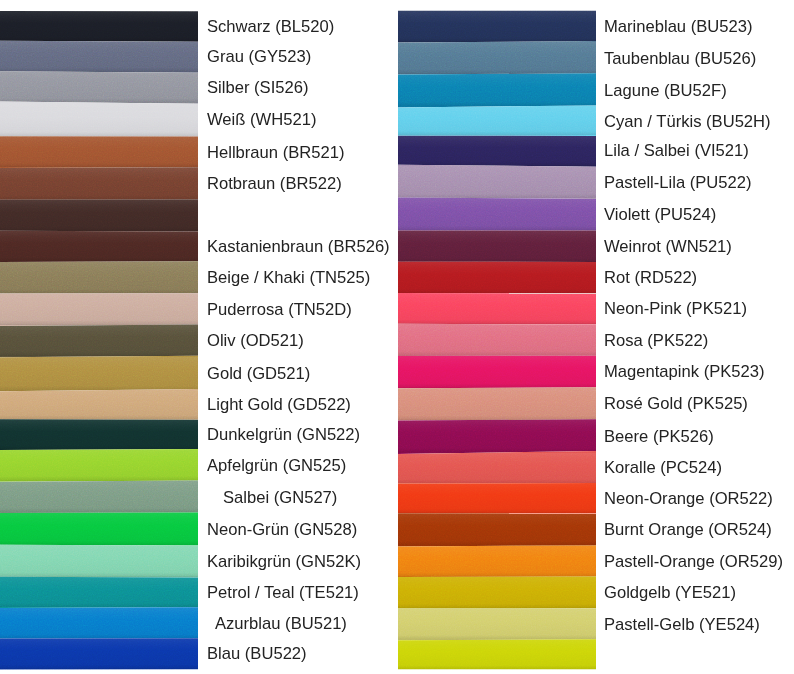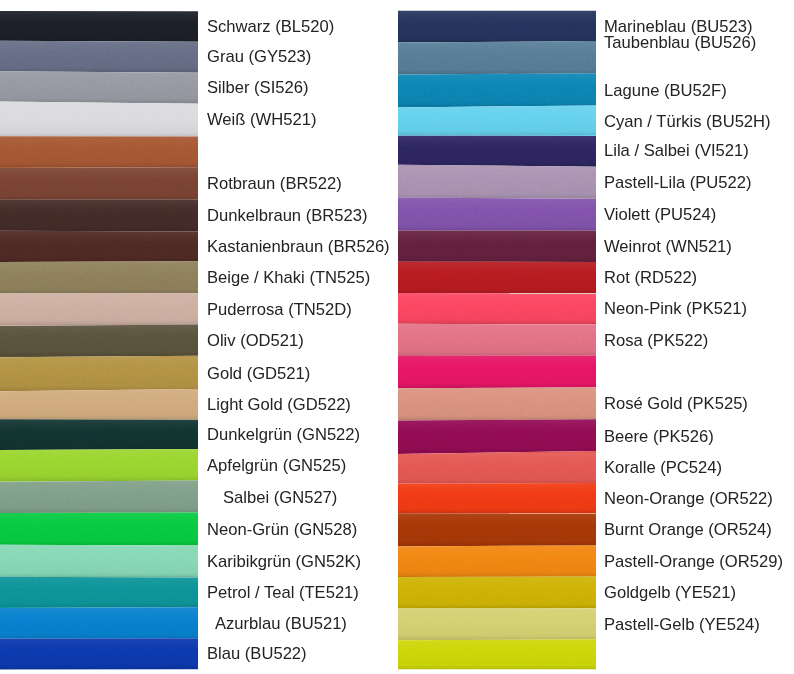--- a/index.html
+++ b/index.html
@@ -127,47 +127,48 @@
     <div class="band-tint" style="clip-path:polygon(0px 640.2px, 198px 639.2px, 198px 669.2px, 0px 669.2px);background-size:100% 29.50px;background-position:0px 639.70px"></div>
     <svg class="grain" xmlns="http://www.w3.org/2000/svg">
       <rect width="100%" height="100%" filter="url(#grain-noise)"></rect>
     </svg>
   </div>
   <div class="label-layer">
   <div class="label" style="left:207px;top:18.80px">Schwarz (BL520)</div>
   <div class="label" style="left:207px;top:49.25px">Grau (GY523)</div>
   <div class="label" style="left:207px;top:79.90px">Silber (SI526)</div>
   <div class="label" style="left:207px;top:112.10px">Weiß (WH521)</div>
+  <div class="label" style="left:207px;top:144.62px">Hellbraun (BR521)</div>
   <div class="label" style="left:207px;top:176.22px">Rotbraun (BR522)</div>
-  <div class="label" style="left:207px;top:207.95px">Dunkelbraun (BR523)</div>
   <div class="label" style="left:207px;top:238.97px">Kastanienbraun (BR526)</div>
   <div class="label" style="left:207px;top:270.12px">Beige / Khaki (TN525)</div>
   <div class="label" style="left:207px;top:301.93px">Puderrosa (TN52D)</div>
   <div class="label" style="left:207px;top:333.48px">Oliv (OD521)</div>
   <div class="label" style="left:207px;top:365.90px">Gold (GD521)</div>
   <div class="label" style="left:207px;top:397.40px">Light Gold (GD522)</div>
   <div class="label" style="left:207px;top:427.08px">Dunkelgrün (GN522)</div>
   <div class="label" style="left:207px;top:457.90px">Apfelgrün (GN525)</div>
   <div class="label" style="left:223px;top:489.52px">Salbei (GN527)</div>
   <div class="label" style="left:207px;top:521.52px">Neon-Grün (GN528)</div>
   <div class="label" style="left:207px;top:553.75px">Karibikgrün (GN52K)</div>
   <div class="label" style="left:207px;top:584.98px">Petrol / Teal (TE521)</div>
   <div class="label" style="left:215px;top:615.57px">Azurblau (BU521)</div>
   <div class="label" style="left:207px;top:646.48px">Blau (BU522)</div>
   <div class="label" style="left:604px;top:18.83px">Marineblau (BU523)</div>
-  <div class="label" style="left:604px;top:35px">Taubenblau (BU526)</div>
+  <div class="label" style="left:604px;top:51px">Taubenblau (BU526)</div>
   <div class="label" style="left:604px;top:82.80px">Lagune (BU52F)</div>
   <div class="label" style="left:604px;top:113.72px">Cyan / Türkis (BU52H)</div>
   <div class="label" style="left:604px;top:143.38px">Lila / Salbei (VI521)</div>
   <div class="label" style="left:604px;top:174.57px">Pastell-Lila (PU522)</div>
   <div class="label" style="left:604px;top:206.97px">Violett (PU524)</div>
   <div class="label" style="left:604px;top:238.77px">Weinrot (WN521)</div>
   <div class="label" style="left:604px;top:270.10px">Rot (RD522)</div>
   <div class="label" style="left:604px;top:301.25px">Neon-Pink (PK521)</div>
   <div class="label" style="left:604px;top:332.55px">Rosa (PK522)</div>
+  <div class="label" style="left:604px;top:364.38px">Magentapink (PK523)</div>
   <div class="label" style="left:604px;top:396.45px">Rosé Gold (PK525)</div>
   <div class="label" style="left:604px;top:428.83px">Beere (PK526)</div>
   <div class="label" style="left:604px;top:460.45px">Koralle (PC524)</div>
   <div class="label" style="left:604px;top:490.90px">Neon-Orange (OR522)</div>
   <div class="label" style="left:604px;top:522.25px">Burnt Orange (OR524)</div>
   <div class="label" style="left:604px;top:553.95px">Pastell-Orange (OR529)</div>
   <div class="label" style="left:604px;top:585.05px">Goldgelb (YE521)</div>
   <div class="label" style="left:604px;top:616.50px">Pastell-Gelb (YE524)</div>
   </div>
 </div>

